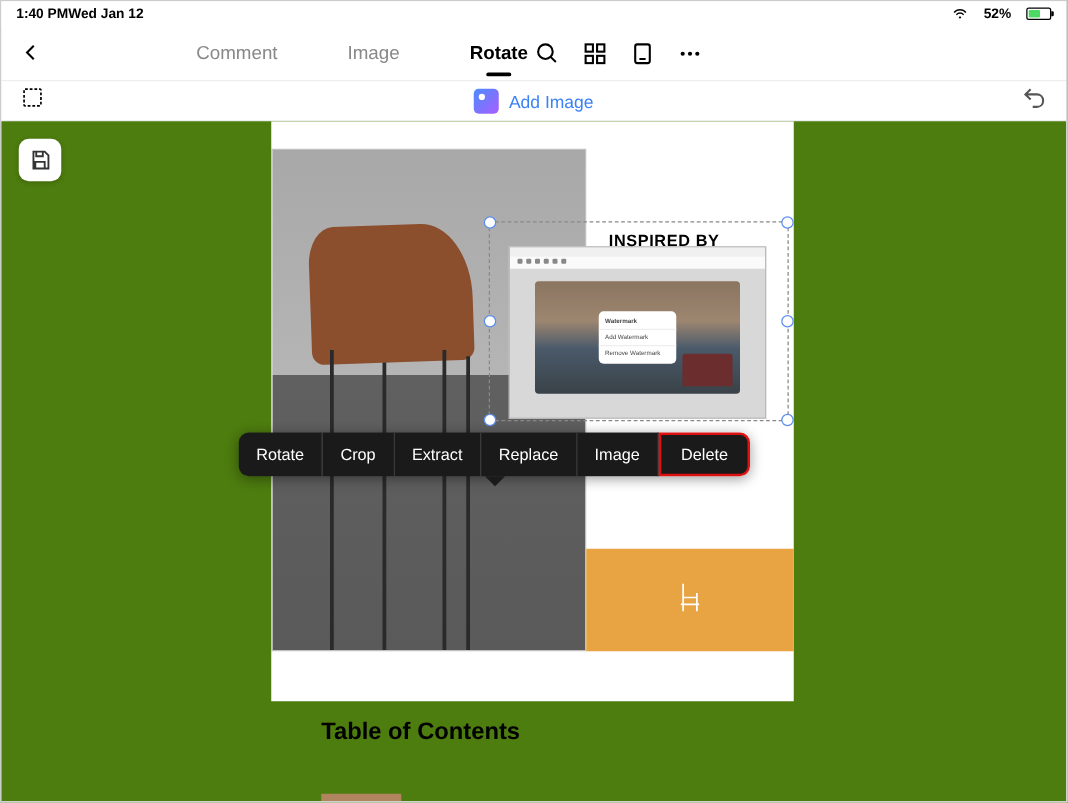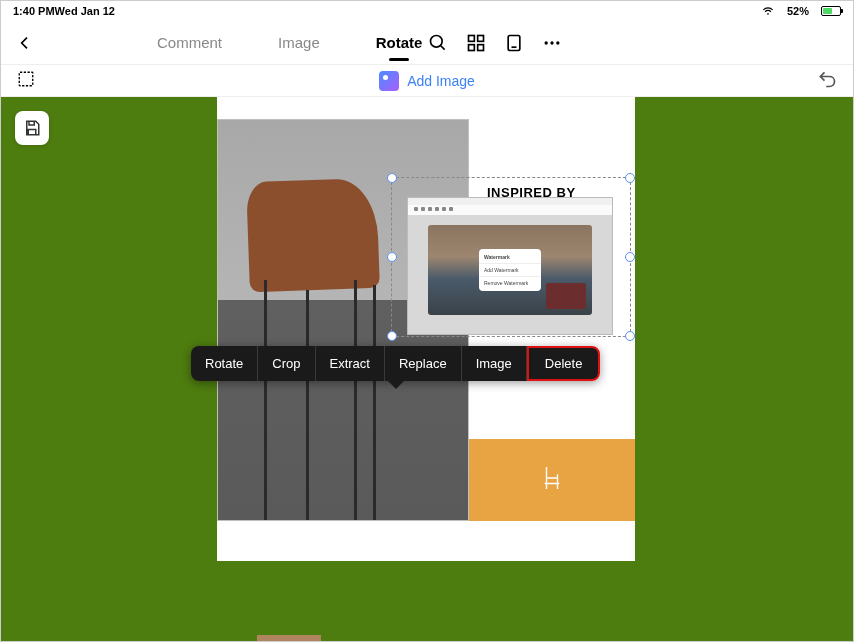--- a/index.html
+++ b/index.html
@@ -452,20 +452,21 @@
     </div>
 
     <div class="orange-box">
       <span class="chair-mini-icon">
         <svg width="22" height="26" viewBox="0 0 24 28" fill="none" stroke="#fff" stroke-width="1.5">
             <path d="M6 2 V14 M6 14 H18 V10 M6 14 V26 M18 14 V26 M4 20 H20"></path>
           </svg>
       </span>
     </div>
 
+    <div class="toc">Table of Contents</div>
     <div class="toc-img-stub"></div>
   </div>
 
   <div class="context-menu">
     <div class="ctx-item">Rotate</div>
     <div class="ctx-item">Crop</div>
     <div class="ctx-item">Extract</div>
     <div class="ctx-item">Replace</div>
     <div class="ctx-item">Image</div>
     <div class="ctx-item highlight">Delete</div>

